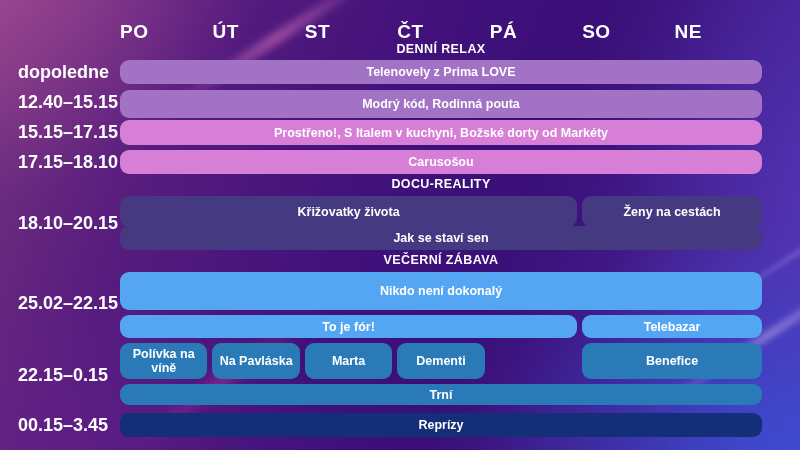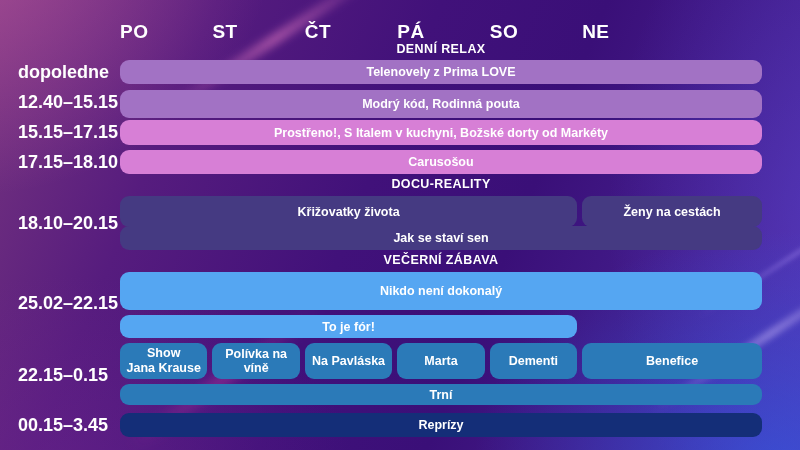--- a/index.html
+++ b/index.html
@@ -61,20 +61,21 @@
 <body>
 
 <div class="stage">
   <div class="streak s1"></div>
   <div class="streak s2"></div>
   <div class="streak s3"></div>
   <div class="streak s4"></div>
 
   <div class="days-row">
     <div class="day">PO</div>
+    <div class="day">ÚT</div>
     <div class="day">ST</div>
     <div class="day">ČT</div>
     <div class="day">PÁ</div>
     <div class="day">SO</div>
     <div class="day">NE</div>
   </div>
 
   <div class="section-title sec1">DENNÍ RELAX</div>
   <div class="section-title sec2">DOCU-REALITY</div>
   <div class="section-title sec3">VEČERNÍ ZÁBAVA</div>
@@ -112,25 +113,24 @@
   <div class="bar-row r6">
     <div class="bar c-indigo span7">Jak se staví sen</div>
   </div>
 
   <div class="bar-row r7">
     <div class="bar c-blue span7">Nikdo není dokonalý</div>
   </div>
 
   <div class="bar-row r8">
     <div class="bar c-blue span5">To je fór!</div>
+    <div class="bar c-blue span2r">Telebazar</div>
   </div>
 
   <div class="bar-row r9">
-    <div class="bar c-mblue two-line">Show
-Jana Krause</div>
     <div class="bar c-mblue">Polívka na víně</div>
     <div class="bar c-mblue">Na Pavláska</div>
     <div class="bar c-mblue">Marta</div>
     <div class="bar c-mblue">Dementi</div>
     <div class="bar c-mblue span2r">Benefice</div>
   </div>
 
   <div class="bar-row r10">
     <div class="bar c-mblue span7">Trní</div>
   </div>

